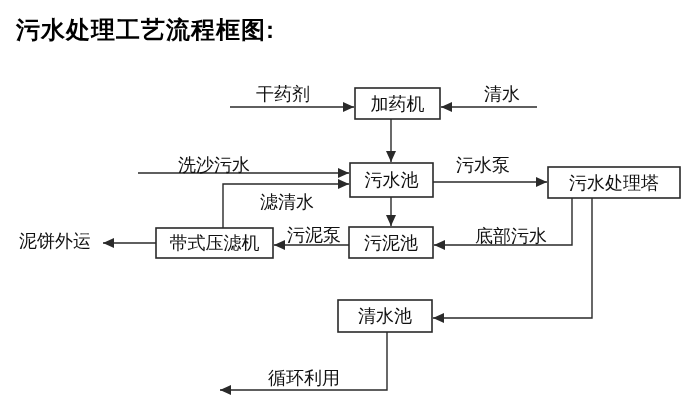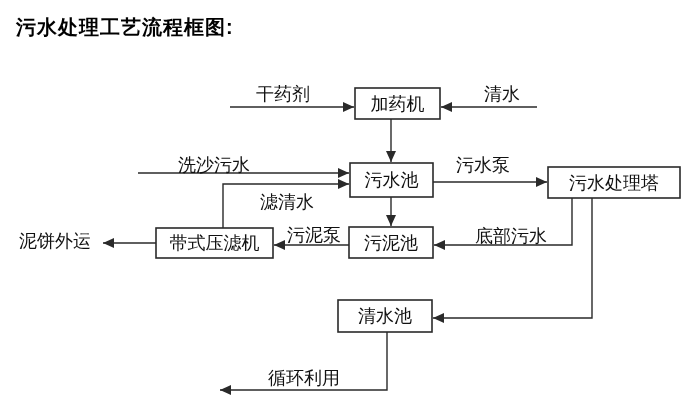--- a/index.html
+++ b/index.html
@@ -9,21 +9,21 @@
     height: 420px;
     background: #ffffff;
     overflow: hidden;
     font-family: "Liberation Sans", sans-serif;
   }
   .title {
     position: absolute;
     left: 16px;
     top: 14px;
     margin: 0;
-    font-size: 20px;
+    font-size: 24px;
     font-weight: bold;
     color: #000000;
     letter-spacing: 1px;
     font-family: "Liberation Sans", sans-serif;
   }
   svg.flowchart {
     position: absolute;
     left: 0;
     top: 0;
   }

